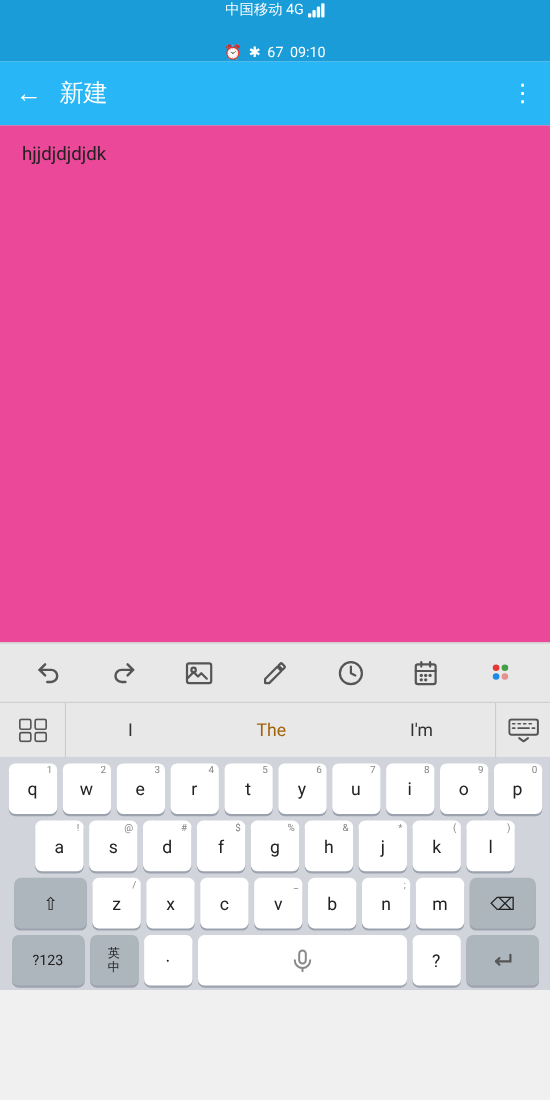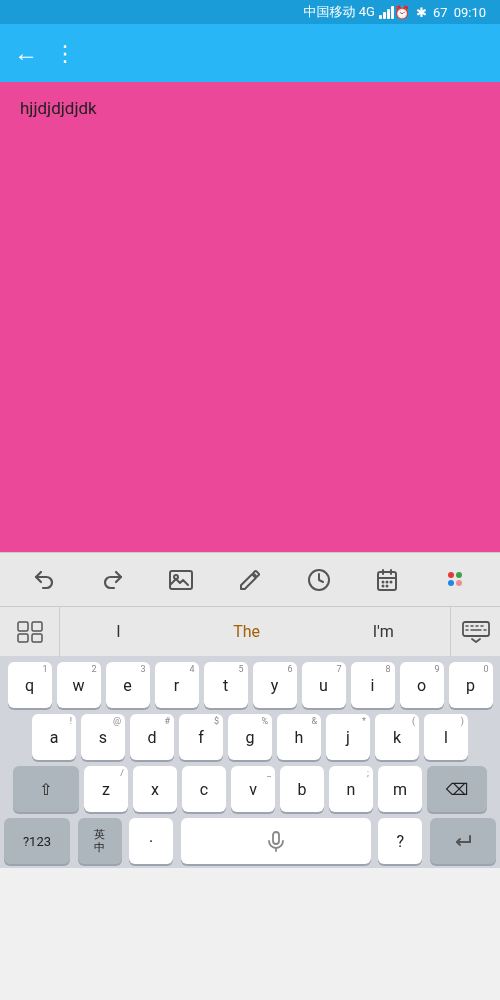--- a/index.html
+++ b/index.html
@@ -8,28 +8,29 @@
       height: 1000px;
       overflow: hidden;
       font-family: 'Roboto', Arial, sans-serif;
       background: #f0f0f0;
       position: relative;
     }
 
     
     .status-bar {
       width: 100%;
-      height: 24px;
+      height: 56px;
       background: #1a9cd8;
       display: flex;
       align-items: center;
-      justify-content: flex-end;
+      justify-content: space-between;
       padding: 0 14px;
       color: white;
       font-size: 13px;
+      flex-direction: column;
     }
     .status-left {
       display: flex;
       align-items: center;
       gap: 4px;
       font-size: 13px;
     }
     .status-right {
       display: flex;
       align-items: center;
@@ -206,21 +207,21 @@
       font-size: 13px;
     }
     .key.backspace-key {
       max-width: 60px;
       flex: 1.4;
     }
 
     
     .key-bottom-row {
       display: flex;
-      justify-content: space-between;
+      justify-content: center;
       gap: 5px;
     }
 
     
     svg { display: block; }
   </style>
 </head>
 <body>
 
 <div class="status-bar">
@@ -238,20 +239,21 @@
     <span>✱</span>
     <span>
       <span>67</span>
     </span>
     <span>09:10</span>
   </div>
 </div>
 
 <div class="app-bar">
   <span class="app-bar-back">←</span>
+  <span class="app-bar-title">新建</span>
   <span class="app-bar-menu">⋮</span>
 </div>
 
 <div class="text-area">
   <span>hjjdjdjdjdk</span>
 </div>
 
 <div class="keyboard-toolbar">
   <div class="toolbar-btn">
     <svg width="24" height="24" viewBox="0 0 24 24" fill="none" stroke="#555" stroke-width="2.2" stroke-linecap="round" stroke-linejoin="round">

